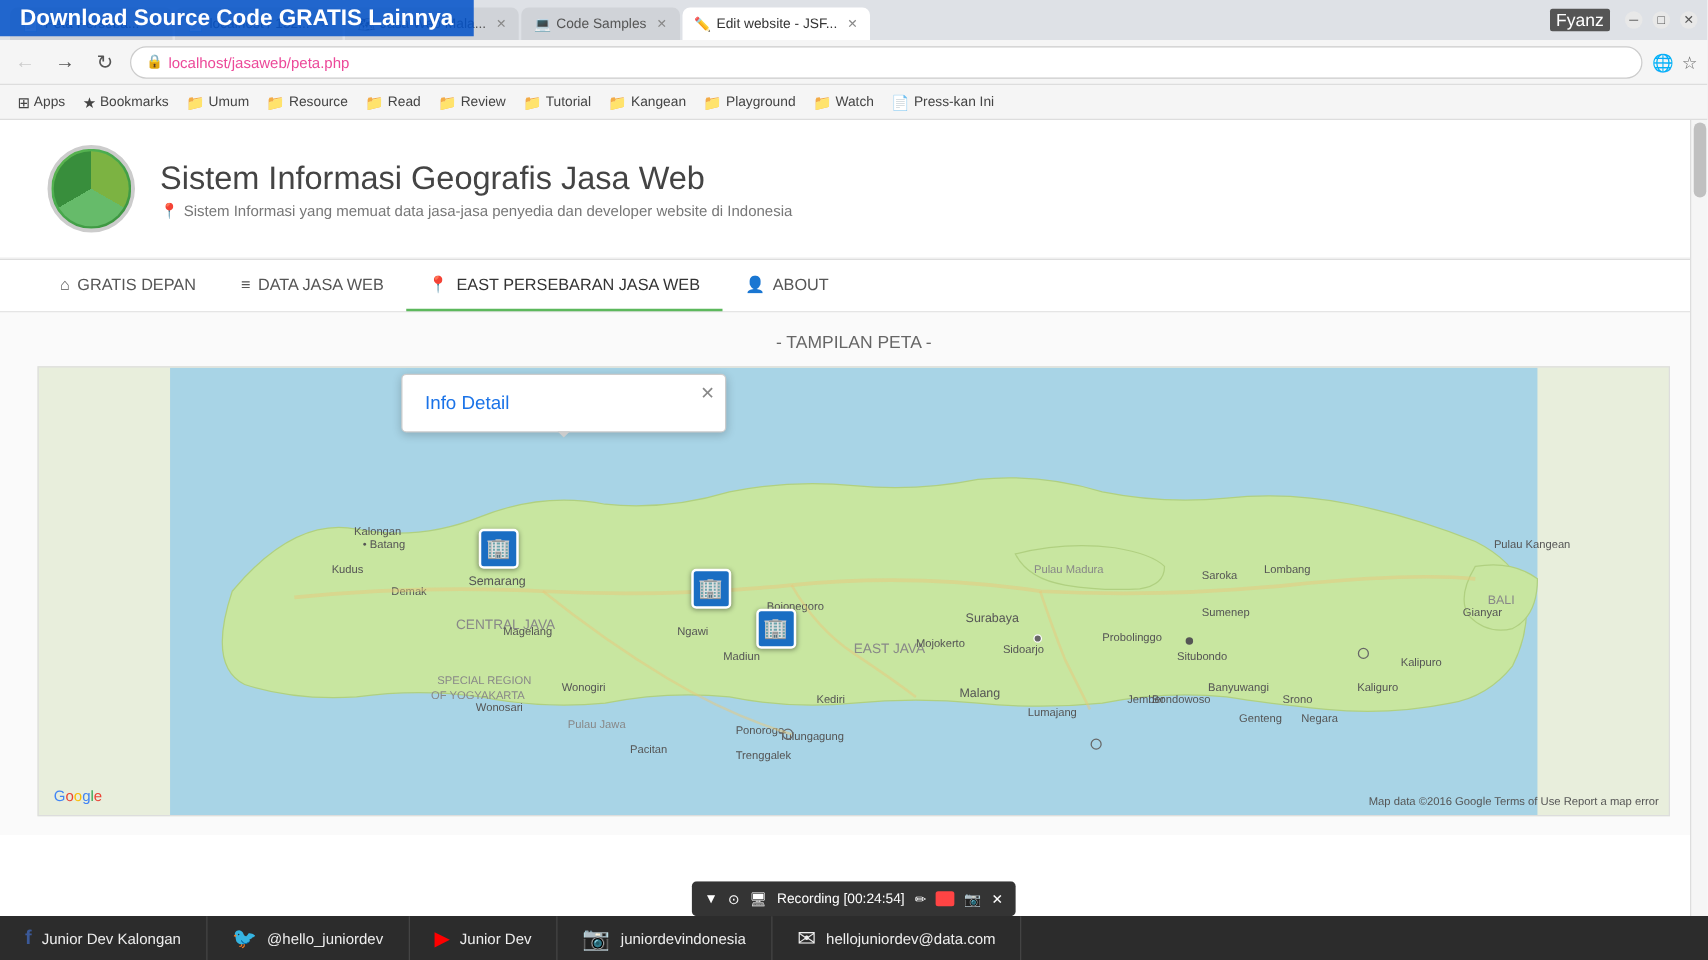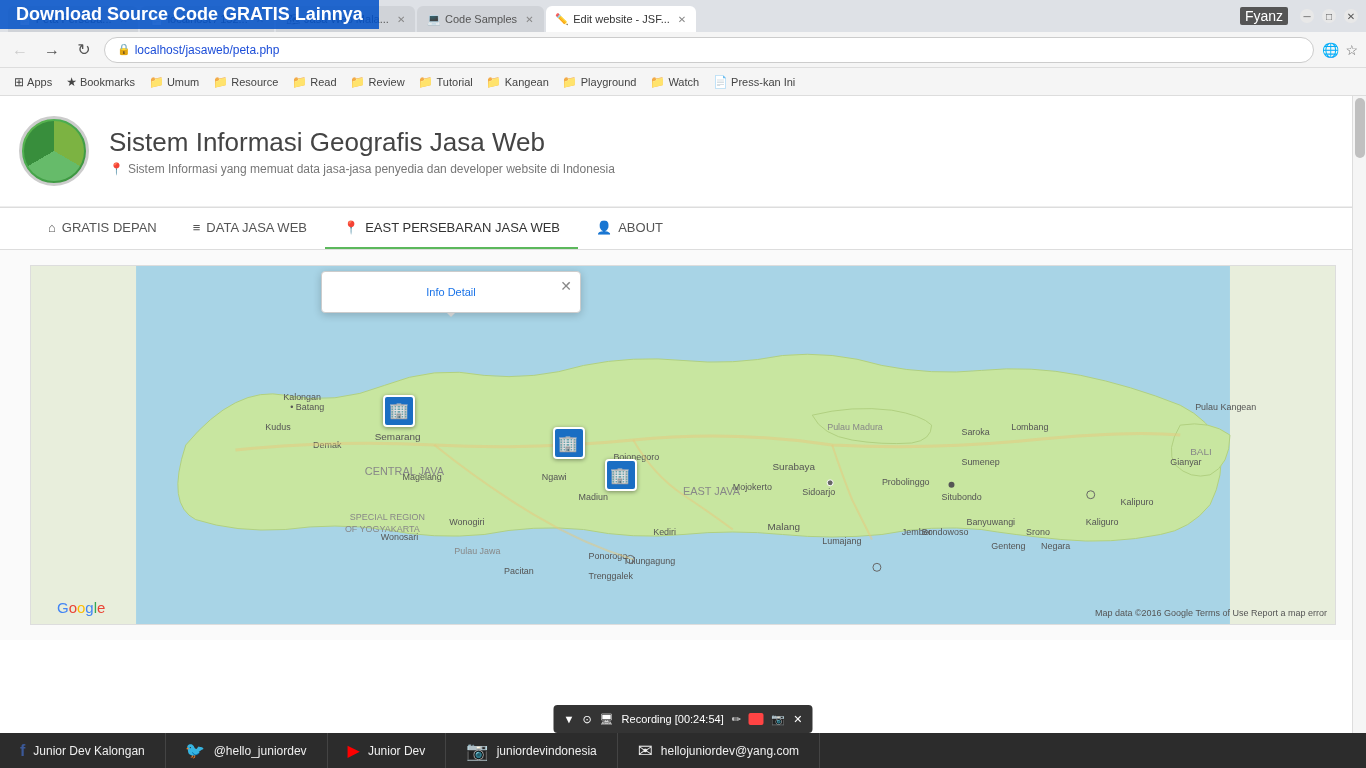--- a/index.html
+++ b/index.html
@@ -103,21 +103,21 @@
       border: 1px solid #ccc;
       border-radius: 13px;
       padding: 0 12px;
       font-size: 12px;
       background: #fff;
       color: #333;
       display: flex;
       align-items: center;
     }
     .address-lock { font-size: 11px; color: #888; margin-right: 4px; }
-    .address-text { font-size: 12px; color: #1d4ed8; }
+    .address-text { font-size: 12px; color: #ec4899; }
     .address-actions { display: flex; gap: 6px; align-items: center; }
     .addr-icon-btn { background: none; border: none; cursor: pointer; font-size: 14px; color: #666; }
 
     
     .bookmarks-bar {
       background: #f5f5f5;
       height: 28px;
       display: flex;
       align-items: center;
       padding: 0 8px;
@@ -142,21 +142,21 @@
     .page-content {
       background: #fff;
       height: calc(768px - 32px - 36px - 28px - 35px);
       overflow-y: auto;
       position: relative;
     }
 
     
     .site-header {
       background: #fff;
-      padding: 20px 19px;
+      padding: 20px 38px;
       display: flex;
       align-items: center;
       gap: 20px;
       border-bottom: 1px solid #eee;
     }
     .site-logo {
       width: 70px;
       height: 70px;
       border-radius: 50%;
       background: radial-gradient(circle at 40% 40%, #8bc34a, #4caf50, #2e7d32);
@@ -256,25 +256,25 @@
     }
     .popup-title {
       font-size: 14px;
       color: #333;
       font-weight: bold;
       margin-bottom: 8px;
       padding-right: 16px;
     }
     .popup-link {
       color: #1a73e8;
-      font-size: 11px;
+      font-size: 15px;
       text-decoration: none;
       cursor: pointer;
       display: block;
-      text-align: center;
+      text-align: left;
     }
 
     
     .map-marker {
       position: absolute;
       width: 32px;
       height: 32px;
       cursor: pointer;
     }
     .marker-building {
@@ -286,22 +286,22 @@
       display: flex;align-items:center;justify-content:center;
       color: #fff;
       font-size: 16px;
       box-shadow: 0 1px 4px rgba(0,0,0,0.4);
     }
 
     
     .google-watermark {
       position: absolute;
       bottom: 8px;
-      left: 26px;
-      font-size: 15px;
+      left: 12px;
+      font-size: 12px;
       color: #555;
       font-family: 'Product Sans', Arial, sans-serif;
     }
     .google-blue { color: #4285f4; }
     .google-red { color: #ea4335; }
     .google-yellow { color: #fbbc05; }
     .google-green { color: #34a853; }
     .map-copyright {
       position: absolute;
       bottom: 6px;
@@ -519,20 +519,21 @@
       <span>📍</span>
       <span>EAST PERSEBARAN JASA WEB</span>
     </div>
     <div class="nav-item">
       <span>👤</span>
       <span>ABOUT</span>
     </div>
   </div>
 
   <div class="map-section">
+    <div class="section-title">- TAMPILAN PETA -</div>
 
     <div class="map-container">
       
       <svg class="map-svg" viewBox="0 0 1100 360" xmlns="http://www.w3.org/2000/svg">
 
         <rect width="1100" height="360" fill="#a8d4e6"></rect>
 
         <path d="M50,180 Q100,120 150,130 Q200,140 250,120 Q300,100 350,110 Q400,115 450,100 Q500,90 550,95 Q600,100 650,90 Q700,85 750,100 Q800,110 850,105 Q900,100 950,110 Q1000,120 1050,140 Q1080,155 1090,180 Q1095,210 1080,240 Q1060,265 1030,270 Q980,280 930,275 Q880,270 850,265 Q800,260 750,270 Q700,275 650,270 Q600,265 550,270 Q500,275 450,265 Q400,260 350,270 Q300,275 250,265 Q200,258 150,265 Q100,268 60,255 Q30,240 50,180 Z" fill="#c8e6a0" stroke="#b0d080" stroke-width="1"></path>
 
         <text x="230" y="210" fill="#888" font-size="11" font-family="Arial">CENTRAL JAVA</text>
@@ -653,15 +654,15 @@
   <div class="bottom-item">
     <span class="bottom-icon yt-icon">▶</span>
     <span>Junior Dev</span>
   </div>
   <div class="bottom-item">
     <span class="bottom-icon">📷</span>
     <span>juniordevindonesia</span>
   </div>
   <div class="bottom-item">
     <span class="bottom-icon">✉</span>
-    <span>hellojuniordev@yang.com</span>
+    <span>hellojuniordev@data.com</span>
   </div>
 </div>
 
 </body></html>

